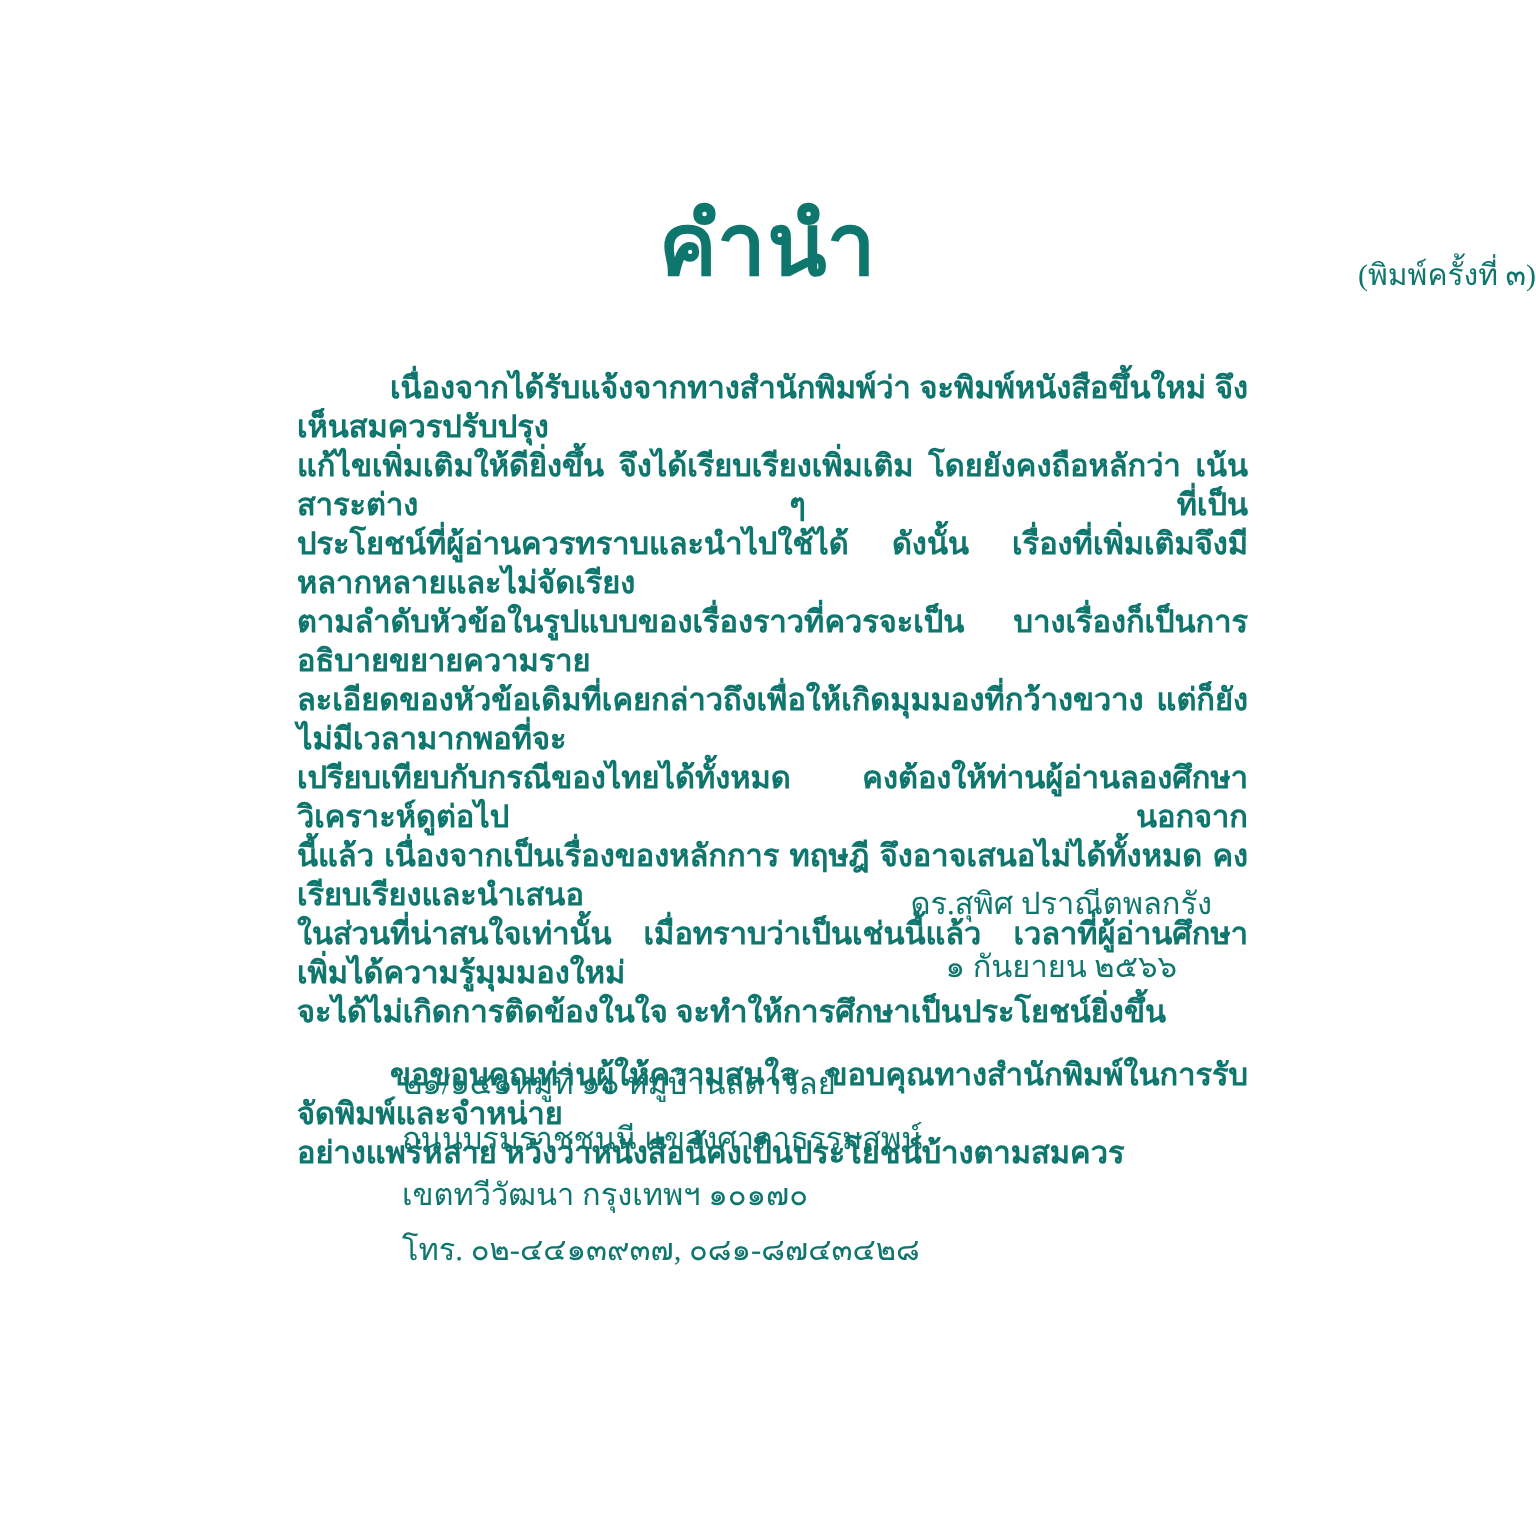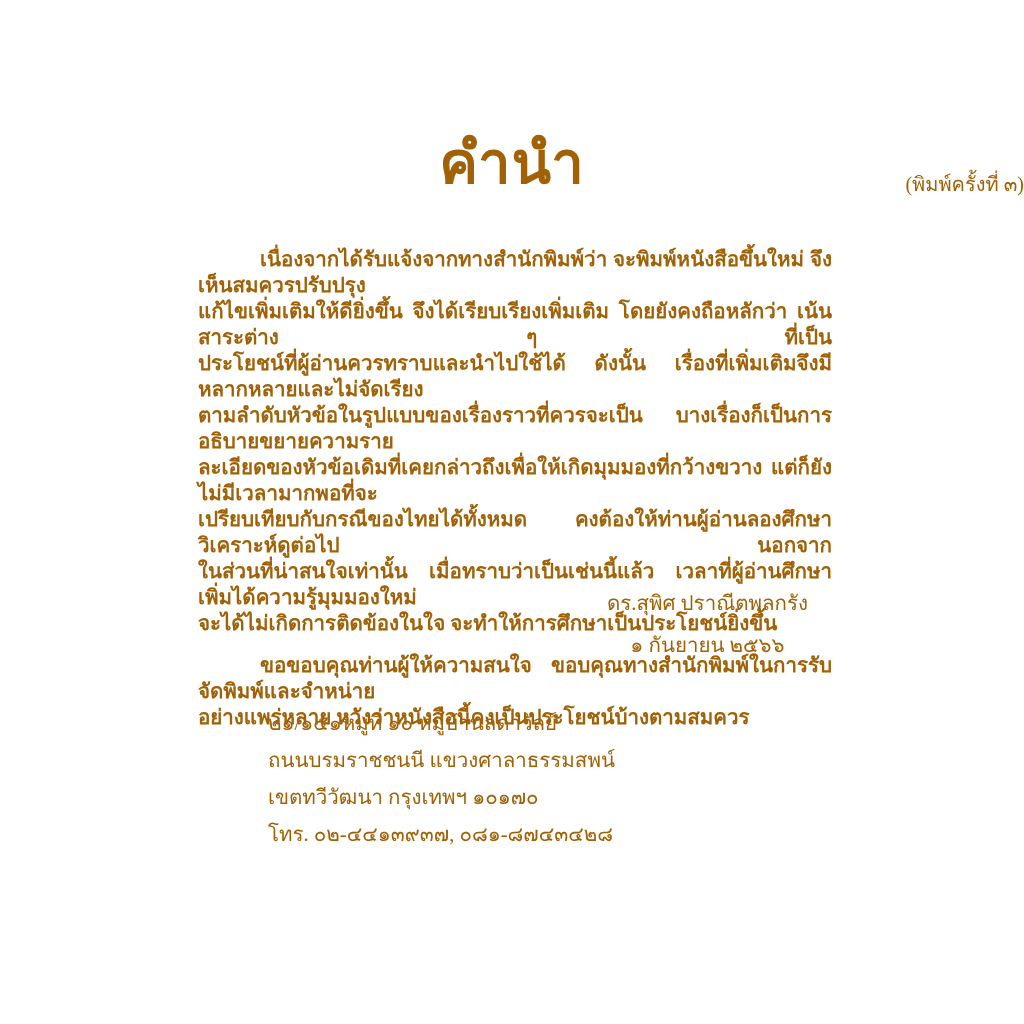--- a/index.html
+++ b/index.html
@@ -5,21 +5,21 @@
   html, body {
     margin: 0;
     padding: 0;
     background: #ffffff;
   }
   .page {
     position: relative;
     width: 1024px;
     height: 1024px;
     background: #ffffff;
-    color: #a16207;
+    color: #0f766e;
     font-family: "Liberation Serif", "DejaVu Serif", serif;
     overflow: hidden;
   }
   .title {
     position: absolute;
     top: 92px;
     left: 0;
     width: 100%;
     text-align: center;
     font-family: "DejaVu Sans", "Liberation Sans", sans-serif;
@@ -85,20 +85,21 @@
   <div class="subtitle">(พิมพ์ครั้งที่ ๓)</div>
 
   <div class="bodytext">
     <div class="para">
       <div class="line indent">เนื่องจากได้รับแจ้งจากทางสำนักพิมพ์ว่า จะพิมพ์หนังสือขึ้นใหม่ จึงเห็นสมควรปรับปรุง</div>
       <div class="line">แก้ไขเพิ่มเติมให้ดียิ่งขึ้น จึงได้เรียบเรียงเพิ่มเติม โดยยังคงถือหลักว่า เน้นสาระต่าง ๆ ที่เป็น</div>
       <div class="line">ประโยชน์ที่ผู้อ่านควรทราบและนำไปใช้ได้ ดังนั้น เรื่องที่เพิ่มเติมจึงมีหลากหลายและไม่จัดเรียง</div>
       <div class="line">ตามลำดับหัวข้อในรูปแบบของเรื่องราวที่ควรจะเป็น บางเรื่องก็เป็นการอธิบายขยายความราย</div>
       <div class="line">ละเอียดของหัวข้อเดิมที่เคยกล่าวถึงเพื่อให้เกิดมุมมองที่กว้างขวาง แต่ก็ยังไม่มีเวลามากพอที่จะ</div>
       <div class="line">เปรียบเทียบกับกรณีของไทยได้ทั้งหมด คงต้องให้ท่านผู้อ่านลองศึกษาวิเคราะห์ดูต่อไป นอกจาก</div>
+      <div class="line">นี้แล้ว เนื่องจากเป็นเรื่องของหลักการ ทฤษฎี จึงอาจเสนอไม่ได้ทั้งหมด คงเรียบเรียงและนำเสนอ</div>
       <div class="line">ในส่วนที่น่าสนใจเท่านั้น เมื่อทราบว่าเป็นเช่นนี้แล้ว เวลาที่ผู้อ่านศึกษาเพิ่มได้ความรู้มุมมองใหม่</div>
       <div class="line lastline">จะได้ไม่เกิดการติดข้องในใจ จะทำให้การศึกษาเป็นประโยชน์ยิ่งขึ้น</div>
     </div>
     <div class="para">
       <div class="line indent">ขอขอบคุณท่านผู้ให้ความสนใจ ขอบคุณทางสำนักพิมพ์ในการรับจัดพิมพ์และจำหน่าย</div>
       <div class="line lastline">อย่างแพร่หลาย หวังว่าหนังสือนี้คงเป็นประโยชน์บ้างตามสมควร</div>
     </div>
   </div>
 
   <div class="signature">

